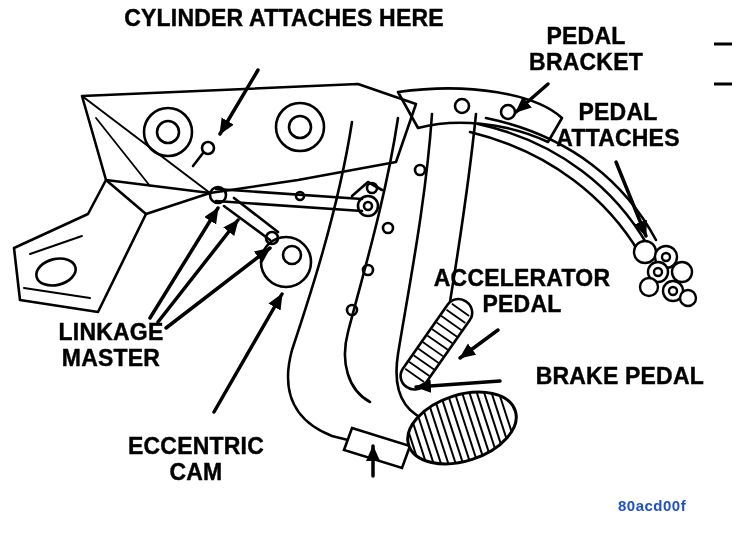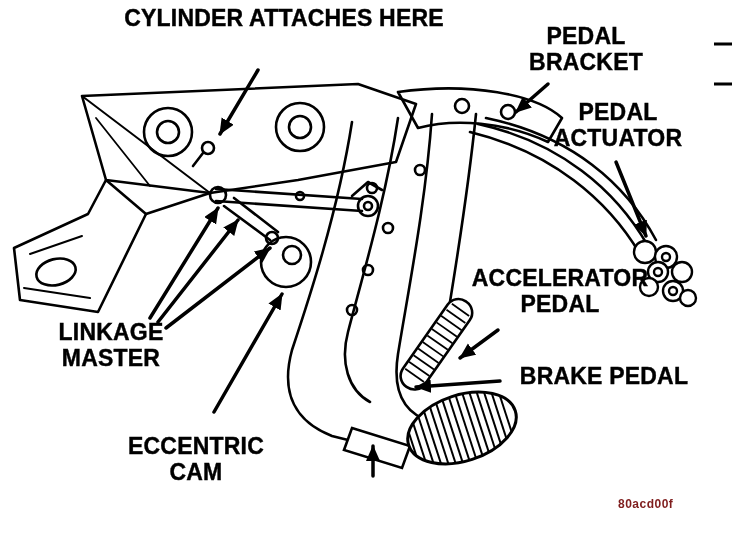--- a/index.html
+++ b/index.html
@@ -24,28 +24,28 @@
     position: absolute;
     color: #000000;
     font-weight: 700;
     font-size: 23px;
     line-height: 1.12;
     text-align: center;
     letter-spacing: 0.2px;
     white-space: nowrap;
     -webkit-text-stroke: 0.4px #000;
   }
-  .lbl.left { text-align: center; }
+  .lbl.left { text-align: right; }
   .fig-code {
     position: absolute;
     left: 618px;
     top: 497px;
-    color: #7f1d1d;
+    color: #1d4ed8;
     font-weight: 700;
-    font-size: 12px;
+    font-size: 15px;
     letter-spacing: 0.5px;
   }
 </style>
 </head>
 <body>
 
 <div class="stage">
 
   <svg class="art" width="736" height="534" viewBox="0 0 736 534">
     <defs>
@@ -189,24 +189,24 @@
     <div>CYLINDER ATTACHES HERE</div>
   </div>
 
   <div class="lbl" style="left:512px; top:24px; width:148px;">
     <div>PEDAL</div>
     <div>BRACKET</div>
   </div>
 
   <div class="lbl" style="left:540px; top:100px; width:156px;">
     <div>PEDAL</div>
-    <div>ACTUATOR</div>
-  </div>
-
-  <div class="lbl" style="left:410px; top:266px; width:224px;padding-left:38px;">
+    <div>ATTACHES</div>
+  </div>
+
+  <div class="lbl" style="left:410px; top:266px; width:224px;">
     <div>ACCELERATOR</div>
     <div>PEDAL</div>
   </div>
 
   <div class="lbl left" style="left:504px; top:364px; width:200px;">
     <div>BRAKE PEDAL</div>
   </div>
 
 
   <div class="lbl" style="left:40px; top:320px; width:142px;">

